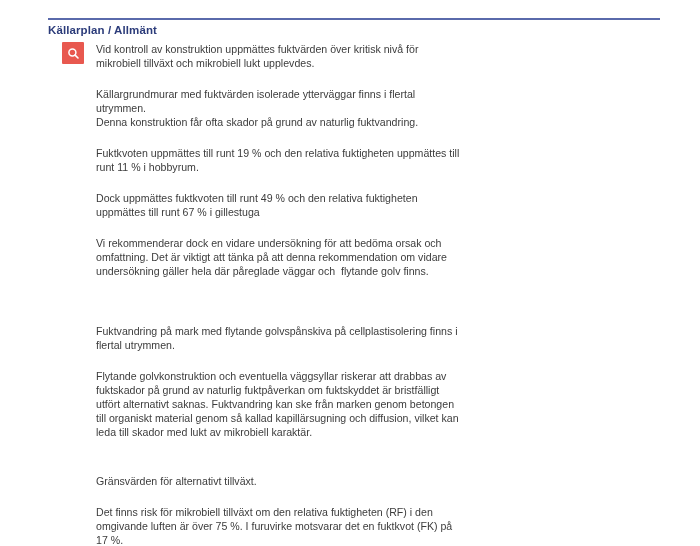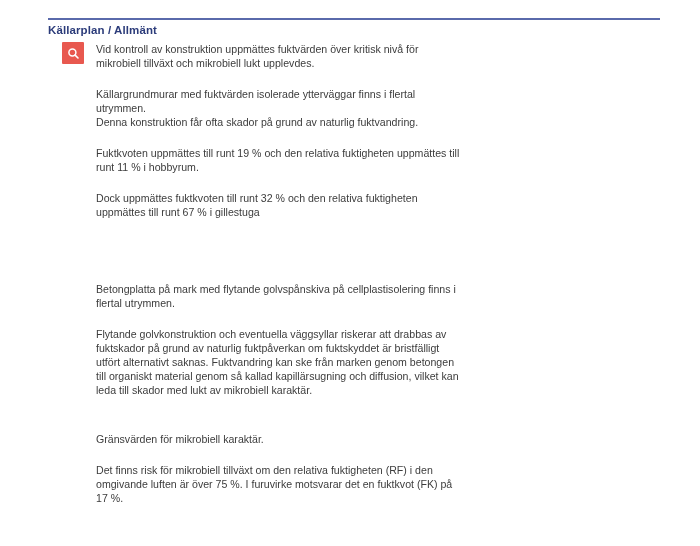--- a/index.html
+++ b/index.html
@@ -103,31 +103,32 @@
     <p class="para">Vid kontroll av konstruktion uppmättes fuktvärden över kritisk nivå för mikrobiell tillväxt och mikrobiell lukt upplevdes.</p>
     <div class="gap-md"></div>
 
     <p class="para">Källargrundmurar med fuktvärden isolerade ytterväggar finns i flertal utrymmen.
 Denna konstruktion får ofta skador på grund av naturlig fuktvandring.</p>
     <div class="gap-md"></div>
 
     <p class="para">Fuktkvoten uppmättes till runt 19 % och den relativa fuktigheten uppmättes till runt 11 % i hobbyrum.</p>
     <div class="gap-md"></div>
 
-    <p class="para">Dock uppmättes fuktkvoten till runt 32 % och den relativa fuktigheten uppmättes till runt 67 % i gillestuga</p>
+    <p class="para">Dock uppmättes fuktkvoten till runt 49 % och den relativa fuktigheten uppmättes till runt 67 % i gillestuga</p>
     <div class="gap-md"></div>
 
+    <p class="para">Vi rekommenderar dock en vidare undersökning för att bedöma orsak och omfattning. Det är viktigt att tänka på att denna rekommendation om vidare undersökning gäller hela där påreglade väggar och  flytande golv finns.</p>
     <div class="gap-lg"></div>
 
-    <p class="para">Betongplatta på mark med flytande golvspånskiva på cellplastisolering finns i flertal utrymmen.</p>
+    <p class="para">Fuktvandring på mark med flytande golvspånskiva på cellplastisolering finns i flertal utrymmen.</p>
     <div class="gap-md"></div>
 
     <p class="para">Flytande golvkonstruktion och eventuella väggsyllar riskerar att drabbas av fuktskador på grund av naturlig fuktpåverkan om fuktskyddet är bristfälligt utfört alternativt saknas. Fuktvandring kan ske från marken genom betongen till organiskt material genom så kallad kapillärsugning och diffusion, vilket kan leda till skador med lukt av mikrobiell karaktär.</p>
     <div class="gap-xl"></div>
 
-    <p class="para">Gränsvärden för mikrobiell karaktär.</p>
+    <p class="para">Gränsvärden för alternativt tillväxt.</p>
     <div class="gap-md"></div>
 
     <p class="para">Det finns risk för mikrobiell tillväxt om den relativa fuktigheten (RF) i den omgivande luften är över 75 %. I furuvirke motsvarar det en fuktkvot (FK) på 17 %.</p>
 
   </div>
 
 </div>
 
 </body></html>

